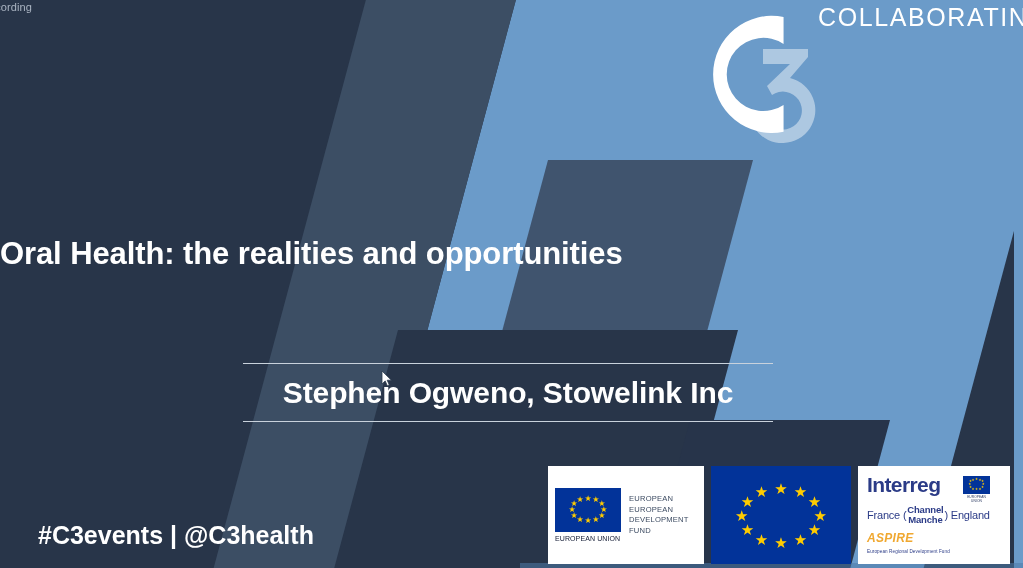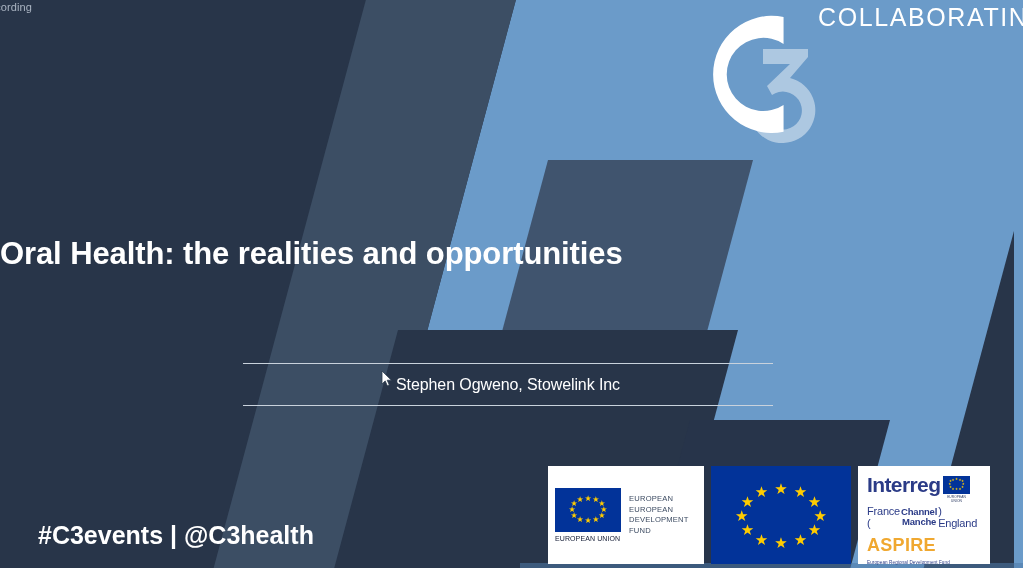--- a/index.html
+++ b/index.html
@@ -155,22 +155,22 @@
     width: 530px;
   }
   .speaker-rule {
     height: 1px;
     background: #c9d2dc;
     width: 100%;
   }
   .speaker-name {
     text-align: center;
     color: #ffffff;
-    font-size: 16px;
-    font-weight: 400;
+    font-size: 30px;
+    font-weight: 700;
     padding: 12px 0 11px 0;
     letter-spacing: -0.1px;
   }
 
   
   .hashtags {
     position: absolute;
     left: 38px;
     top: 521px;
     color: #ffffff;
@@ -234,21 +234,21 @@
   .star-ring { position: absolute; inset: 0; }
   .star {
     position: absolute;
     color: #ffcc00;
     line-height: 1;
     transform: translate(-50%, -50%);
   }
 
   
   .interreg-card {
-    width: 132px;
+    width: 152px;
     background: #ffffff;
     padding: 9px 20px 6px 9px;
     box-sizing: border-box;
     position: relative;
   }
   .interreg-top {
     display: flex;
     align-items: flex-start;
     justify-content: space-between;
   }
@@ -287,25 +287,26 @@
   }
   .interreg-stack {
     display: inline-block;
     font-size: 9.5px;
     line-height: 10px;
     text-align: center;
     margin: 0 1px;
     font-weight: bold;
   }
   .interreg-aspire {
-    font-size: 18px;
+    font-size: 12px;
     font-weight: bold;
     color: #f0a830;
     margin-top: 6px;
     letter-spacing: .3px;
+    font-style: italic;
   }
   .interreg-erdf {
     font-size: 4.6px;
     color: #2b3b87;
     margin-top: 4px;
     letter-spacing: .1px;
   }
 
   
   .cursor {

